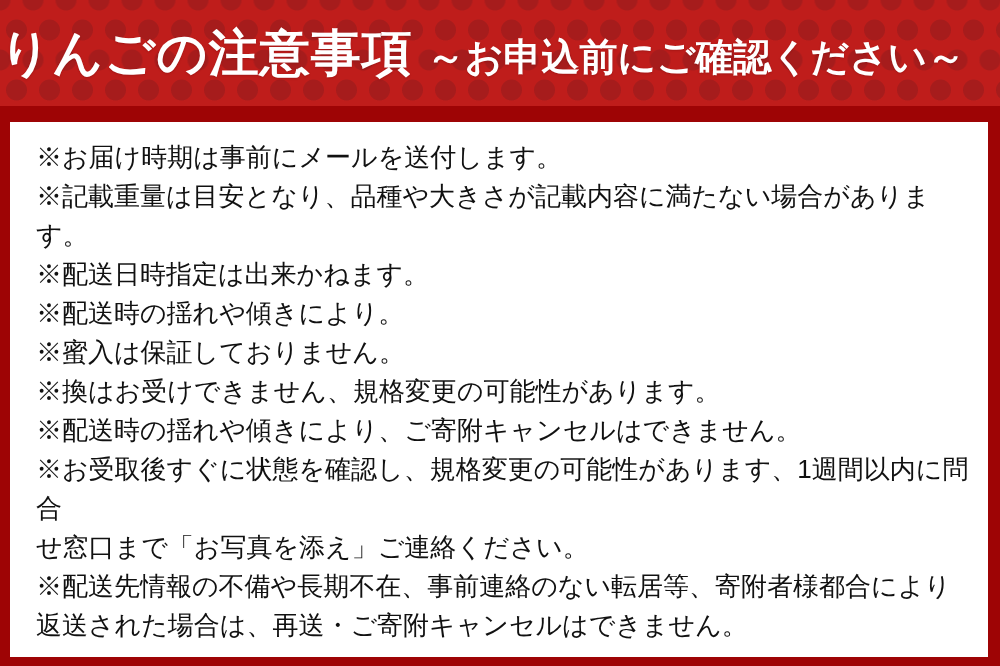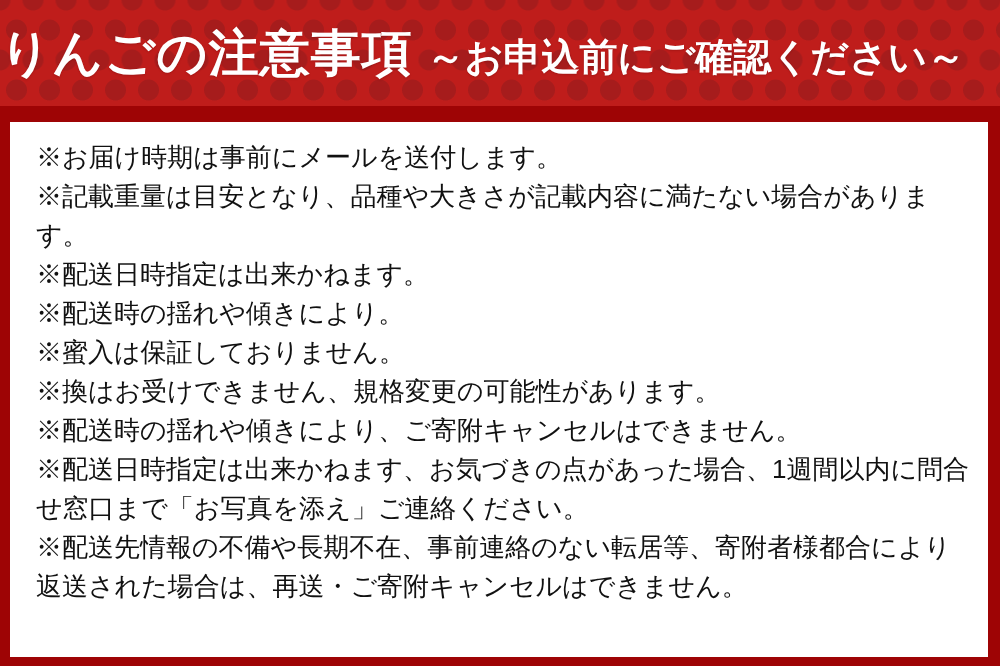--- a/index.html
+++ b/index.html
@@ -77,19 +77,19 @@
   </header>
 
   <div class="content">
     <p class="notice-item">※お届け時期は事前にメールを送付します。</p>
     <p class="notice-item">※記載重量は目安となり、品種や大きさが記載内容に満たない場合があります。</p>
     <p class="notice-item">※配送日時指定は出来かねます。</p>
     <p class="notice-item">※配送時の揺れや傾きにより。</p>
     <p class="notice-item">※蜜入は保証しておりません。</p>
     <p class="notice-item">※換はお受けできません、規格変更の可能性があります。</p>
     <p class="notice-item">※配送時の揺れや傾きにより、ご寄附キャンセルはできません。</p>
-    <p class="notice-item">※配送日時指定は出来かねます、お気づきの点があった場合、1週間以内に問合
+    <p class="notice-item">※お受取後すぐに状態を確認し、規格変更の可能性があります、1週間以内に問合
 せ窓口まで「お写真を添え」ご連絡ください。</p>
     <p class="notice-item">※配送先情報の不備や長期不在、事前連絡のない転居等、寄附者様都合により
 返送された場合は、再送・ご寄附キャンセルはできません。</p>
   </div>
 
 </div>
 
 </body></html>

